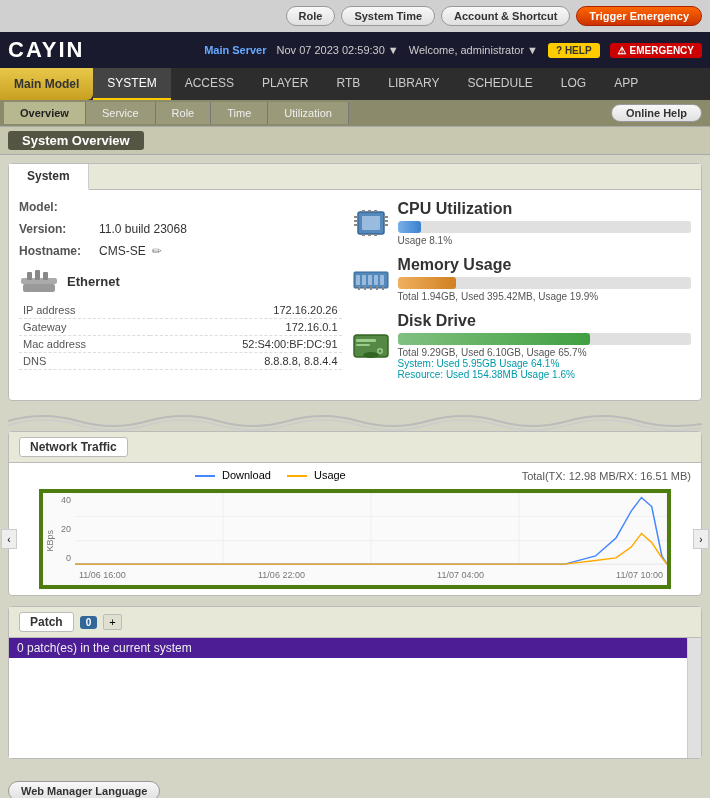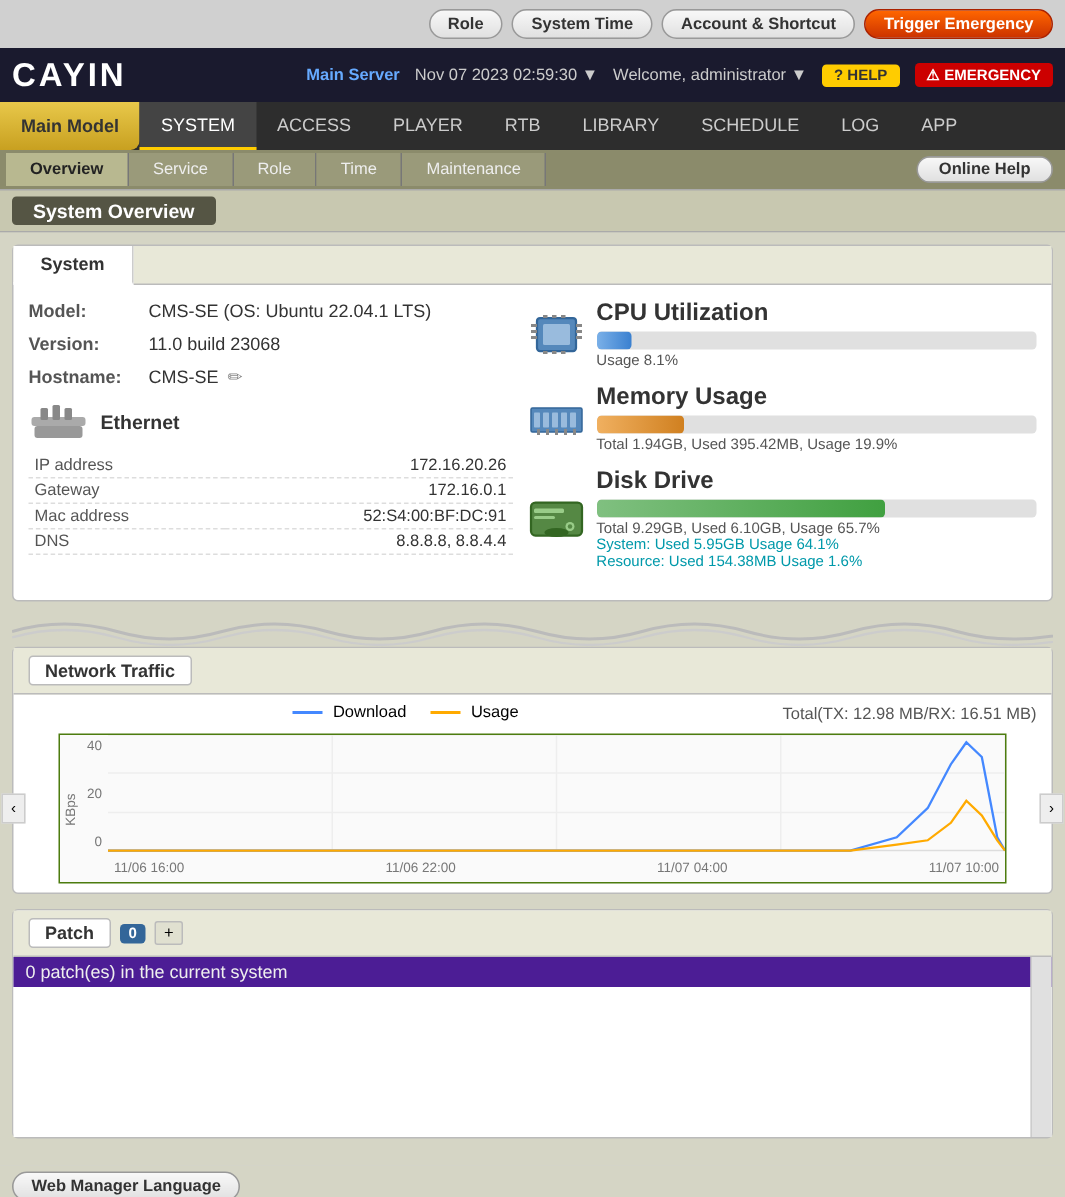--- a/index.html
+++ b/index.html
@@ -336,21 +336,21 @@
       margin-bottom: 4px;
       align-items: center;
     }
     .legend-line-download { display: inline-block; width: 20px; height: 2px; background: #4488ff; vertical-align: middle; margin-right: 4px; }
     .legend-line-upload { display: inline-block; width: 20px; height: 2px; background: #ffaa00; vertical-align: middle; margin-right: 4px; }
     .chart-total { font-size: 11px; color: #555; text-align: right; margin-bottom: 2px; }
 
     .chart-container {
       position: relative;
       height: 100px;
-      border: 1px solid #4d7c0f;
+      border: 4px solid #4d7c0f;
       background: #fafafa;
     }
     .chart-nav-btn {
       position: absolute;
       top: 50%;
       transform: translateY(-50%);
       background: #eee;
       border: 1px solid #ccc;
       width: 16px;
       height: 20px;
@@ -558,40 +558,39 @@
   <div class="nav-item">SCHEDULE</div>
   <div class="nav-item">LOG</div>
   <div class="nav-item">APP</div>
 </div>
 
 <div class="sub-nav">
   <div class="sub-nav-item active">Overview</div>
   <div class="sub-nav-item">Service</div>
   <div class="sub-nav-item">Role</div>
   <div class="sub-nav-item">Time</div>
-  <div class="sub-nav-item">Maintenance</div>
+  <div class="sub-nav-item">Utilization</div>
   <button class="online-help-btn">Online Help</button>
 </div>
 
 <div class="page-title-bar">
   <span class="page-title">System Overview</span>
 </div>
 
 <div class="main-content">
 
   <div class="panel">
     <div class="panel-tab">
       <div class="panel-tab-item active">System</div>
     </div>
     <div class="panel-body">
 
       <div class="system-info-left">
         <div class="info-row">
           <span class="info-label">Model:</span>
-          <span class="info-value">CMS-SE (OS: Ubuntu 22.04.1 LTS)</span>
         </div>
         <div class="info-row">
           <span class="info-label">Version:</span>
           <span class="info-value">11.0 build 23068</span>
         </div>
         <div class="info-row">
           <span class="info-label">Hostname:</span>
           <span class="info-value">CMS-SE</span>
           <span style="margin-left:6px; color:#888; cursor:pointer;">✏</span>
         </div>

